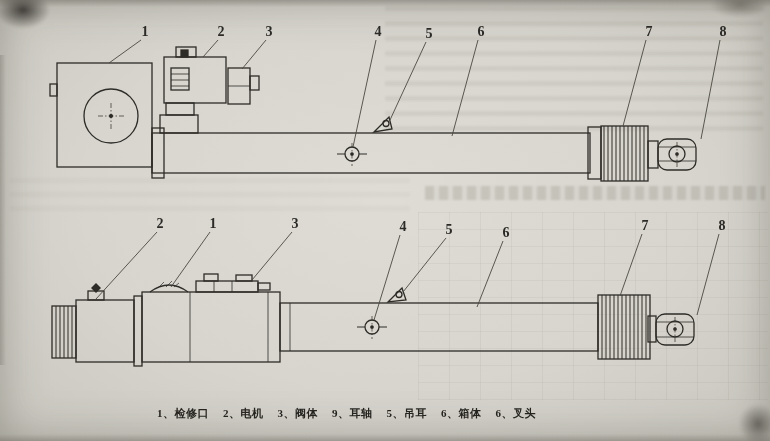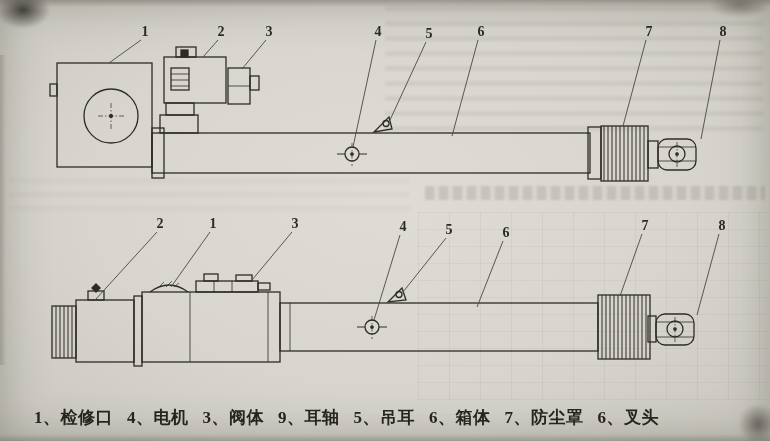--- a/index.html
+++ b/index.html
@@ -30,21 +30,21 @@
     background:
       repeating-linear-gradient(90deg,rgba(100,94,80,.10) 0 1px,transparent 1px 31px),
       repeating-linear-gradient(180deg,rgba(100,94,80,.09) 0 1px,transparent 1px 17px);}
   .bleed-left{left:10px;top:178px;width:400px;height:36px;opacity:.35;filter:blur(1.2px);
     background:repeating-linear-gradient(180deg,rgba(100,94,80,.12) 0 5px,transparent 5px 14px);}
   svg.diagram{position:absolute;left:0;top:0;}
   .co{font:600 14px "Liberation Serif","DejaVu Serif",serif;fill:#2b2a26;stroke:none;}
   .legend{
     position:absolute;left:0;top:406px;width:693px;
     display:flex;justify-content:center;gap:14px;
-    font-size:17px;font-weight:700;color:#26241f;letter-spacing:.5px;white-space:nowrap;
+    font-size:11px;font-weight:700;color:#26241f;letter-spacing:.5px;white-space:nowrap;
   }
 </style>
 </head>
 <body>
 
 <div class="page">
 
   <div class="artifact sm-tl"></div>
   <div class="artifact sm-top"></div>
   <div class="artifact sm-tr"></div>
@@ -214,22 +214,21 @@
     <text class="co" x="295" y="228" text-anchor="middle">3</text>
     <text class="co" x="403" y="231" text-anchor="middle">4</text>
     <text class="co" x="449" y="234" text-anchor="middle">5</text>
     <text class="co" x="506" y="237" text-anchor="middle">6</text>
     <text class="co" x="645" y="230" text-anchor="middle">7</text>
     <text class="co" x="722" y="230" text-anchor="middle">8</text>
   </svg>
 
   <div class="legend">
     <span>1、检修口</span>
-    <span>4、电机</span>
+    <span>2、电机</span>
     <span>3、阀体</span>
     <span>9、耳轴</span>
     <span>5、吊耳</span>
     <span>6、箱体</span>
-    <span>7、防尘罩</span>
     <span>6、叉头</span>
   </div>
 
 </div>
 
 </body></html>

